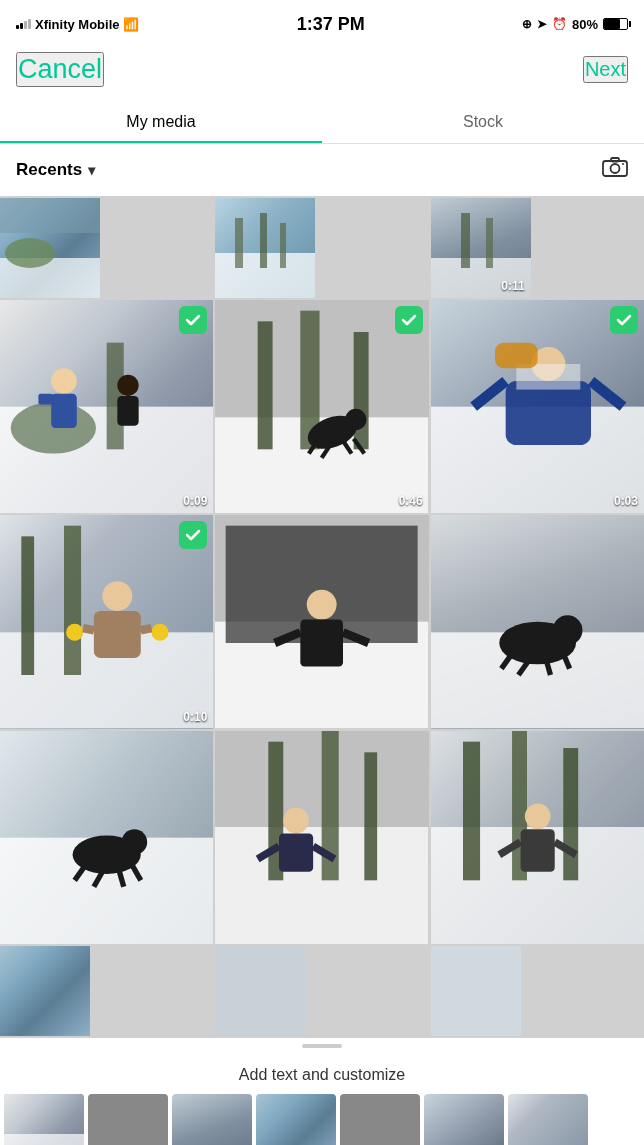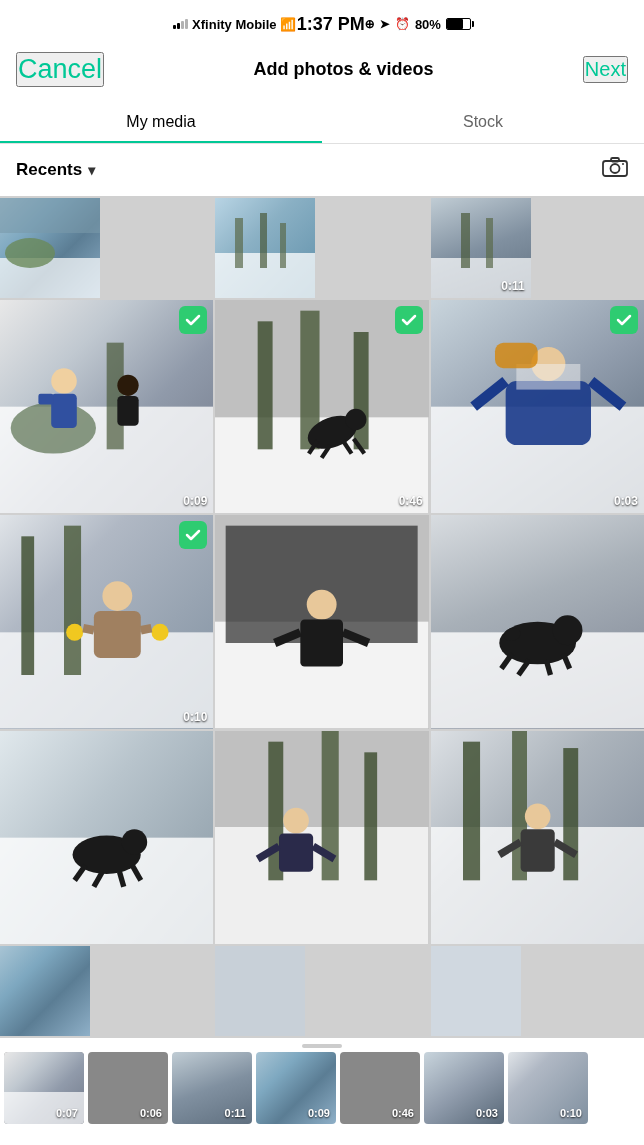--- a/index.html
+++ b/index.html
@@ -1,21 +1,21 @@
 <!DOCTYPE html>
 <html><head>
   <meta charset="utf-8">
   <meta name="viewport" content="width=644">
   <style>
     * { margin: 0; padding: 0; box-sizing: border-box; }
     body { width: 644px; min-height: 1145px; background: #fff; font-family: -apple-system, 'Helvetica Neue', sans-serif; overflow-x: hidden; }
 
     
     .status-bar {
-      display: flex; align-items: center; justify-content: center;
+      display: flex; align-items: center; justify-content: space-between;
       padding: 10px 16px 6px; height: 44px; background: #fff;
     }
     .status-left { display: flex; align-items: center; gap: 4px; font-size: 13px; font-weight: 600; }
     .status-center { font-size: 18px; font-weight: 600; }
     .status-right { display: flex; align-items: center; gap: 5px; font-size: 13px; font-weight: 600; }
     .signal-bars { display: flex; align-items: flex-end; gap: 1px; }
     .bar { background: #000; width: 3px; border-radius: 1px; }
     .bar1 { height: 4px; }
     .bar2 { height: 6px; }
     .bar3 { height: 8px; opacity: 0.3; }
@@ -154,21 +154,20 @@
     <div class="battery-container">
       <div class="battery-box">
           <div class="battery-fill"></div>
         </div>
     </div>
   </div>
 </div>
 
 <div class="nav-bar">
   <button class="nav-cancel">Cancel</button>
-  <span class="nav-title">Add photos &amp; videos</span>
   <button class="nav-next">Next</button>
 </div>
 
 <div class="tabs">
   <div class="tab active">
     <span>My media</span>
   </div>
   <div class="tab">
     <span>Stock</span>
   </div>
@@ -391,20 +390,21 @@
   </div>
   <div class="photo-cell" style="height:90px;">
     <div class="photo-bg" style="height:100%;background:#d0d8e0;"></div>
   </div>
 </div>
 
 <div class="bottom-section">
   <div class="scroll-indicator">
     <div class="scroll-pill"></div>
   </div>
+  <div class="add-text-row">Add text and customize</div>
 
   <div class="thumbnail-strip">
     <div class="thumb">
       <div class="photo-bg snow4" style="height:100%;position:relative;">
         <svg style="position:absolute;inset:0;" viewBox="0 0 80 72" preserveAspectRatio="xMidYMid slice">
           <rect x="0" y="40" width="80" height="32" fill="white" opacity="0.7"></rect>
         </svg>
       </div>
       <div class="duration-badge" style="font-size:11px;">0:07</div>
     </div>

